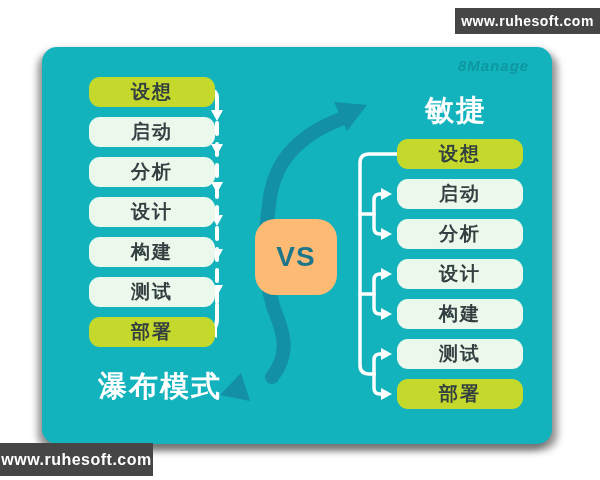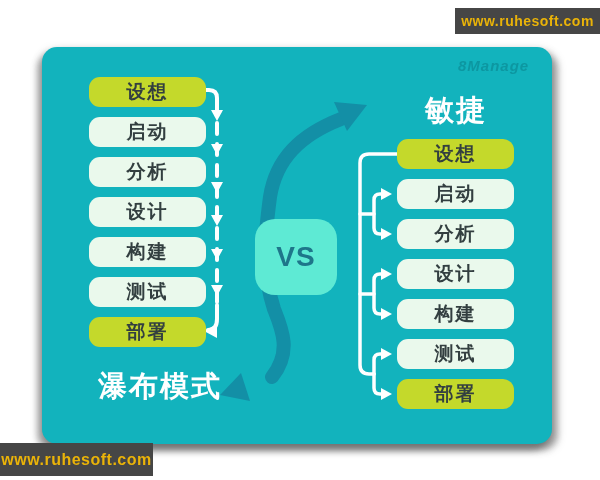--- a/index.html
+++ b/index.html
@@ -2,48 +2,48 @@
 <html><head>
 <meta charset="utf-8">
 <style>
   * { margin:0; padding:0; box-sizing:border-box; }
   html,body { width:600px; height:480px; }
   body {
     position:relative; width:600px; height:480px; background:#ffffff;
     font-family:"Liberation Sans","DejaVu Sans",sans-serif; overflow:hidden;
   }
   .banner {
-    position:absolute; background:#464646; color:#eab308;
+    position:absolute; background:#464646; color:#ffffff;
     display:flex; align-items:center; justify-content:center;
     font-weight:bold; letter-spacing:0.5px; z-index:10;
   }
   .banner.top    { left:455px; top:8px;   width:145px; height:26px; font-size:14px; }
   .banner.bottom { left:0;     top:443px; width:153px; height:33px; font-size:16px; }
   .card {
     position:absolute; left:42px; top:47px; width:510px; height:397px;
     background:#12b3bd; border-radius:15px;
     box-shadow:-5px 6px 6px rgba(90,90,90,.45), 6px 6px 7px rgba(90,90,90,.5), 0 4px 8px rgba(90,90,90,.5);
   }
   .watermark {
     position:absolute; left:416px; top:10px; font-size:15px; font-weight:bold;
     font-style:italic; color:rgba(0,85,95,0.30); letter-spacing:1px; z-index:1;
   }
   .pill {
-    position:absolute; width:117px; height:30px; border-radius:11px;
+    position:absolute; width:126px; height:30px; border-radius:11px;
     background:#eaf9ec; color:#333f40; font-size:19px; font-weight:600;
     display:flex; align-items:center; justify-content:center; z-index:3;
     letter-spacing:2px;
   }
   .pill.yellow { background:#c4d92b; }
   .col-left  .pill { left:47px; }
   .col-right .pill { left:355px; }
   .svg-layer { position:absolute; left:0; top:0; width:510px; height:397px; z-index:2; }
   .vs-box {
     position:absolute; left:213px; top:172px; width:82px; height:76px;
-    background:#5eead4; border-radius:20px; z-index:4;
+    background:#fdba74; border-radius:20px; z-index:4;
     display:flex; align-items:center; justify-content:center;
     font-size:28px; font-weight:800; color:#1e768a; letter-spacing:1px;
   }
   .big-title { position:absolute; color:#ffffff; font-weight:800; z-index:4; letter-spacing:2px; }
   .title-waterfall { left:56px;  top:320px; font-size:29px; }
   .title-agile     { left:383px; top:44px;  font-size:29px; }
 </style>
 </head>
 <body>
 

